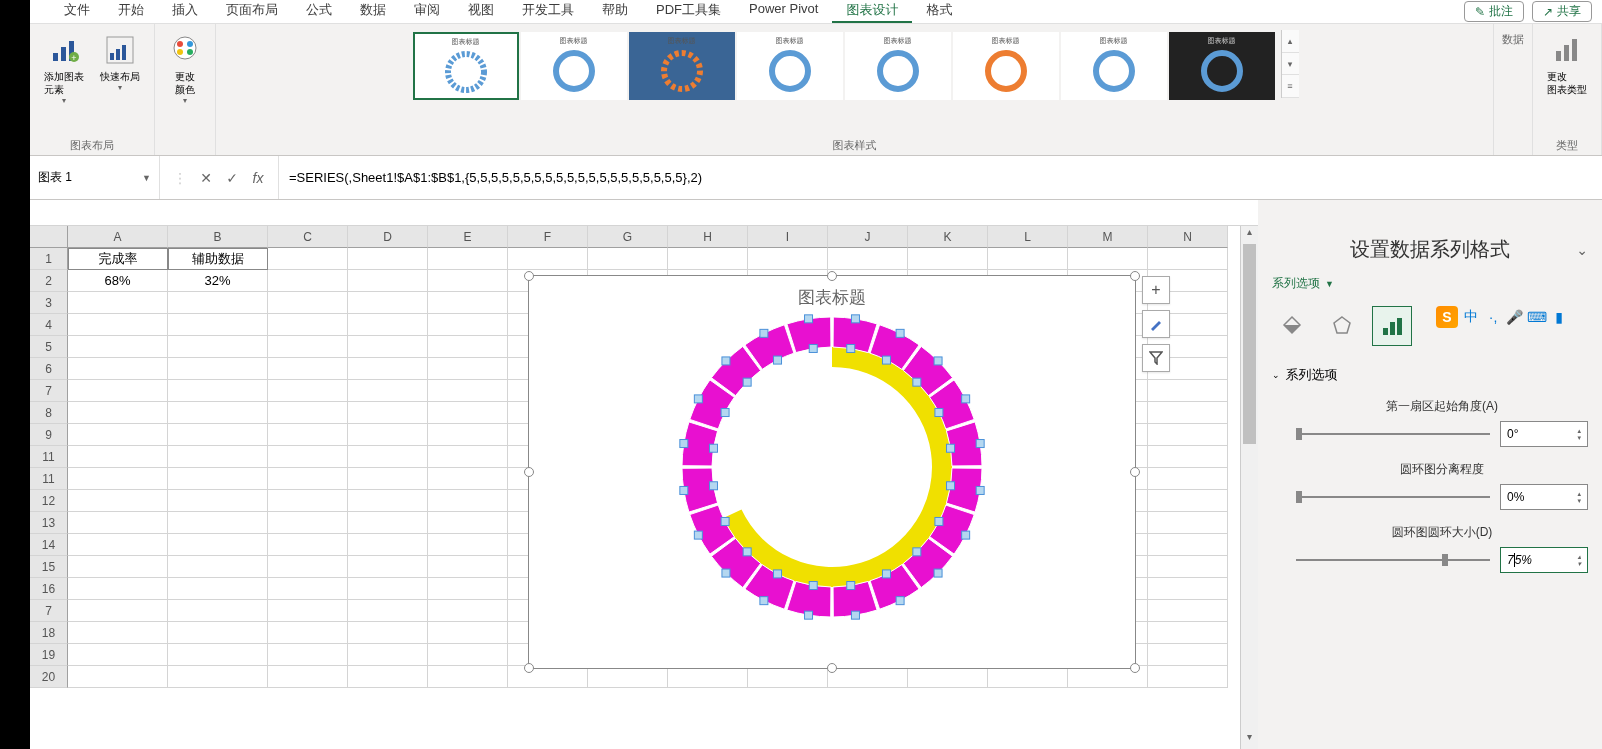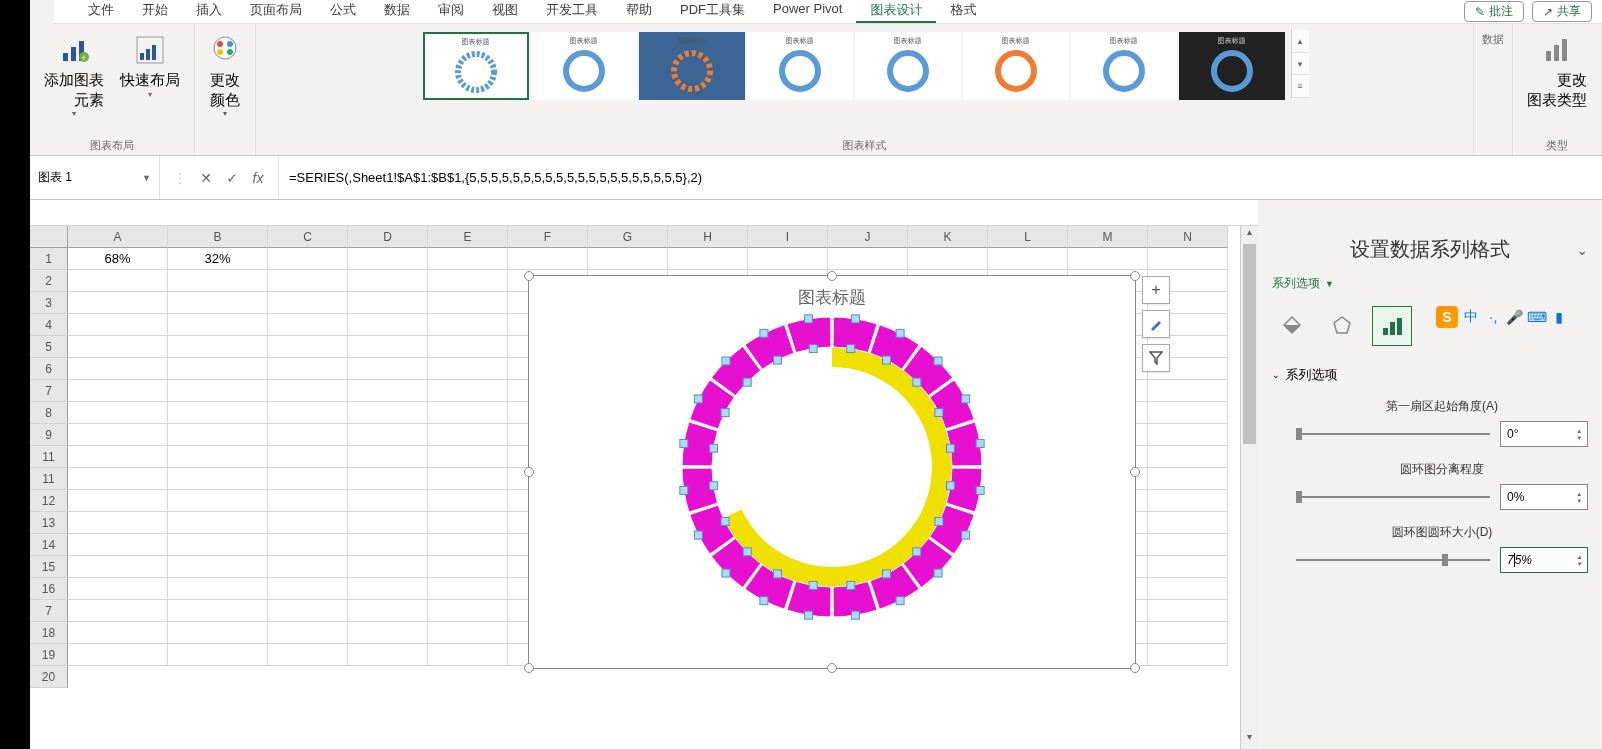--- a/index.html
+++ b/index.html
@@ -1,32 +1,32 @@
 <!DOCTYPE html>
 <html><head>
   <meta charset="utf-8">
   <style>
     * { margin: 0; padding: 0; box-sizing: border-box; font-family: 'Microsoft YaHei', Arial, sans-serif; }
     body { background: #f3f2f1; user-select: none; width: 1602px; height: 749px; overflow: hidden; position: relative; }
     
     .left-gutter { position: absolute; left: 0; top: 0; width: 30px; height: 100%; background: #000; }
     
-    .menu-bar { position: absolute; left: 30px; top: 0; right: 0; height: 24px; background: #fff; display: flex; align-items: center; padding-left: 20px; border-bottom: 1px solid #e0e0e0; margin-left: 24px; }
+    .menu-bar { position: absolute; left: 30px; top: 0; right: 0; height: 24px; background: #fff; display: flex; align-items: center; padding-left: 20px; border-bottom: 1px solid #e0e0e0; }
     .menu-item { padding: 0 14px; font-size: 13px; color: #3c3c3c; cursor: pointer; }
     .menu-item.active { color: #217346; border-bottom: 2px solid #217346; padding-bottom: 2px; }
     .menu-right { margin-left: auto; display: flex; gap: 8px; padding-right: 10px; }
     .menu-btn { border: 1px solid #999; border-radius: 4px; padding: 1px 10px; font-size: 12px; color: #217346; cursor: pointer; display: flex; align-items: center; gap: 4px; }
 
     .ribbon { position: absolute; left: 30px; top: 24px; right: 0; height: 132px; background: #f3f2f1; display: flex; border-bottom: 1px solid #c8c6c4; }
     .ribbon-group { display: flex; flex-direction: column; align-items: center; border-right: 1px solid #e0e0e0; padding: 6px 8px 2px 8px; }
     .ribbon-group-body { display: flex; flex: 1; align-items: flex-start; gap: 4px; }
     .ribbon-group-label { font-size: 11px; color: #666; margin-top: 2px; }
     .big-btn { display: flex; flex-direction: column; align-items: center; padding: 2px 6px; cursor: pointer; }
     .big-btn .icon-slot { width: 32px; height: 36px; display: flex; align-items: center; justify-content: center; }
-    .big-btn .label { font-size: 15px; text-align: right; line-height: 1.3; margin-top: 2px; }
+    .big-btn .label { font-size: 10px; text-align: left; line-height: 1.3; margin-top: 2px; }
     .big-btn .caret { font-size: 8px; color: #666; }
     .big-btn.disabled { opacity: 0.5; cursor: default; }
 
     .style-gallery { display: flex; gap: 2px; align-items: flex-start; padding: 2px; }
     .style-thumb { width: 106px; height: 68px; border: 1px solid transparent; display: flex; flex-direction: column; align-items: center; justify-content: flex-start; padding: 3px; background: #fff; cursor: pointer; position: relative; }
     .style-thumb.selected { border: 2px solid #217346; }
     .style-thumb .mini-title { font-size: 7px; color: #555; margin-bottom: 2px; }
     .style-gallery-nav { width: 18px; height: 68px; border-left: 1px solid #ccc; display: flex; flex-direction: column; background: #fafafa; }
     .style-gallery-nav div { flex: 1; display: flex; align-items: center; justify-content: center; font-size: 9px; color: #666; cursor: pointer; border-bottom: 1px solid #e0e0e0; }
 
@@ -310,20 +310,36 @@
       <div>13</div>
       <div>14</div>
       <div>15</div>
       <div>16</div>
       <div>7</div>
       <div>18</div>
       <div>19</div>
       <div>20</div>
     </div>
   <div class="cells" id="cells">
+      <div class="row">
+        <div class="cell wide header-cell">完成率</div>
+        <div class="cell wide header-cell">辅助数据</div>
+        <div class="cell"></div>
+        <div class="cell"></div>
+        <div class="cell"></div>
+        <div class="cell"></div>
+        <div class="cell"></div>
+        <div class="cell"></div>
+        <div class="cell"></div>
+        <div class="cell"></div>
+        <div class="cell"></div>
+        <div class="cell"></div>
+        <div class="cell"></div>
+        <div class="cell"></div>
+      </div>
       <div class="row">
         <div class="cell wide">68%</div>
         <div class="cell wide">32%</div>
         <div class="cell"></div>
         <div class="cell"></div>
         <div class="cell"></div>
         <div class="cell"></div>
         <div class="cell"></div>
         <div class="cell"></div>
         <div class="cell"></div>

